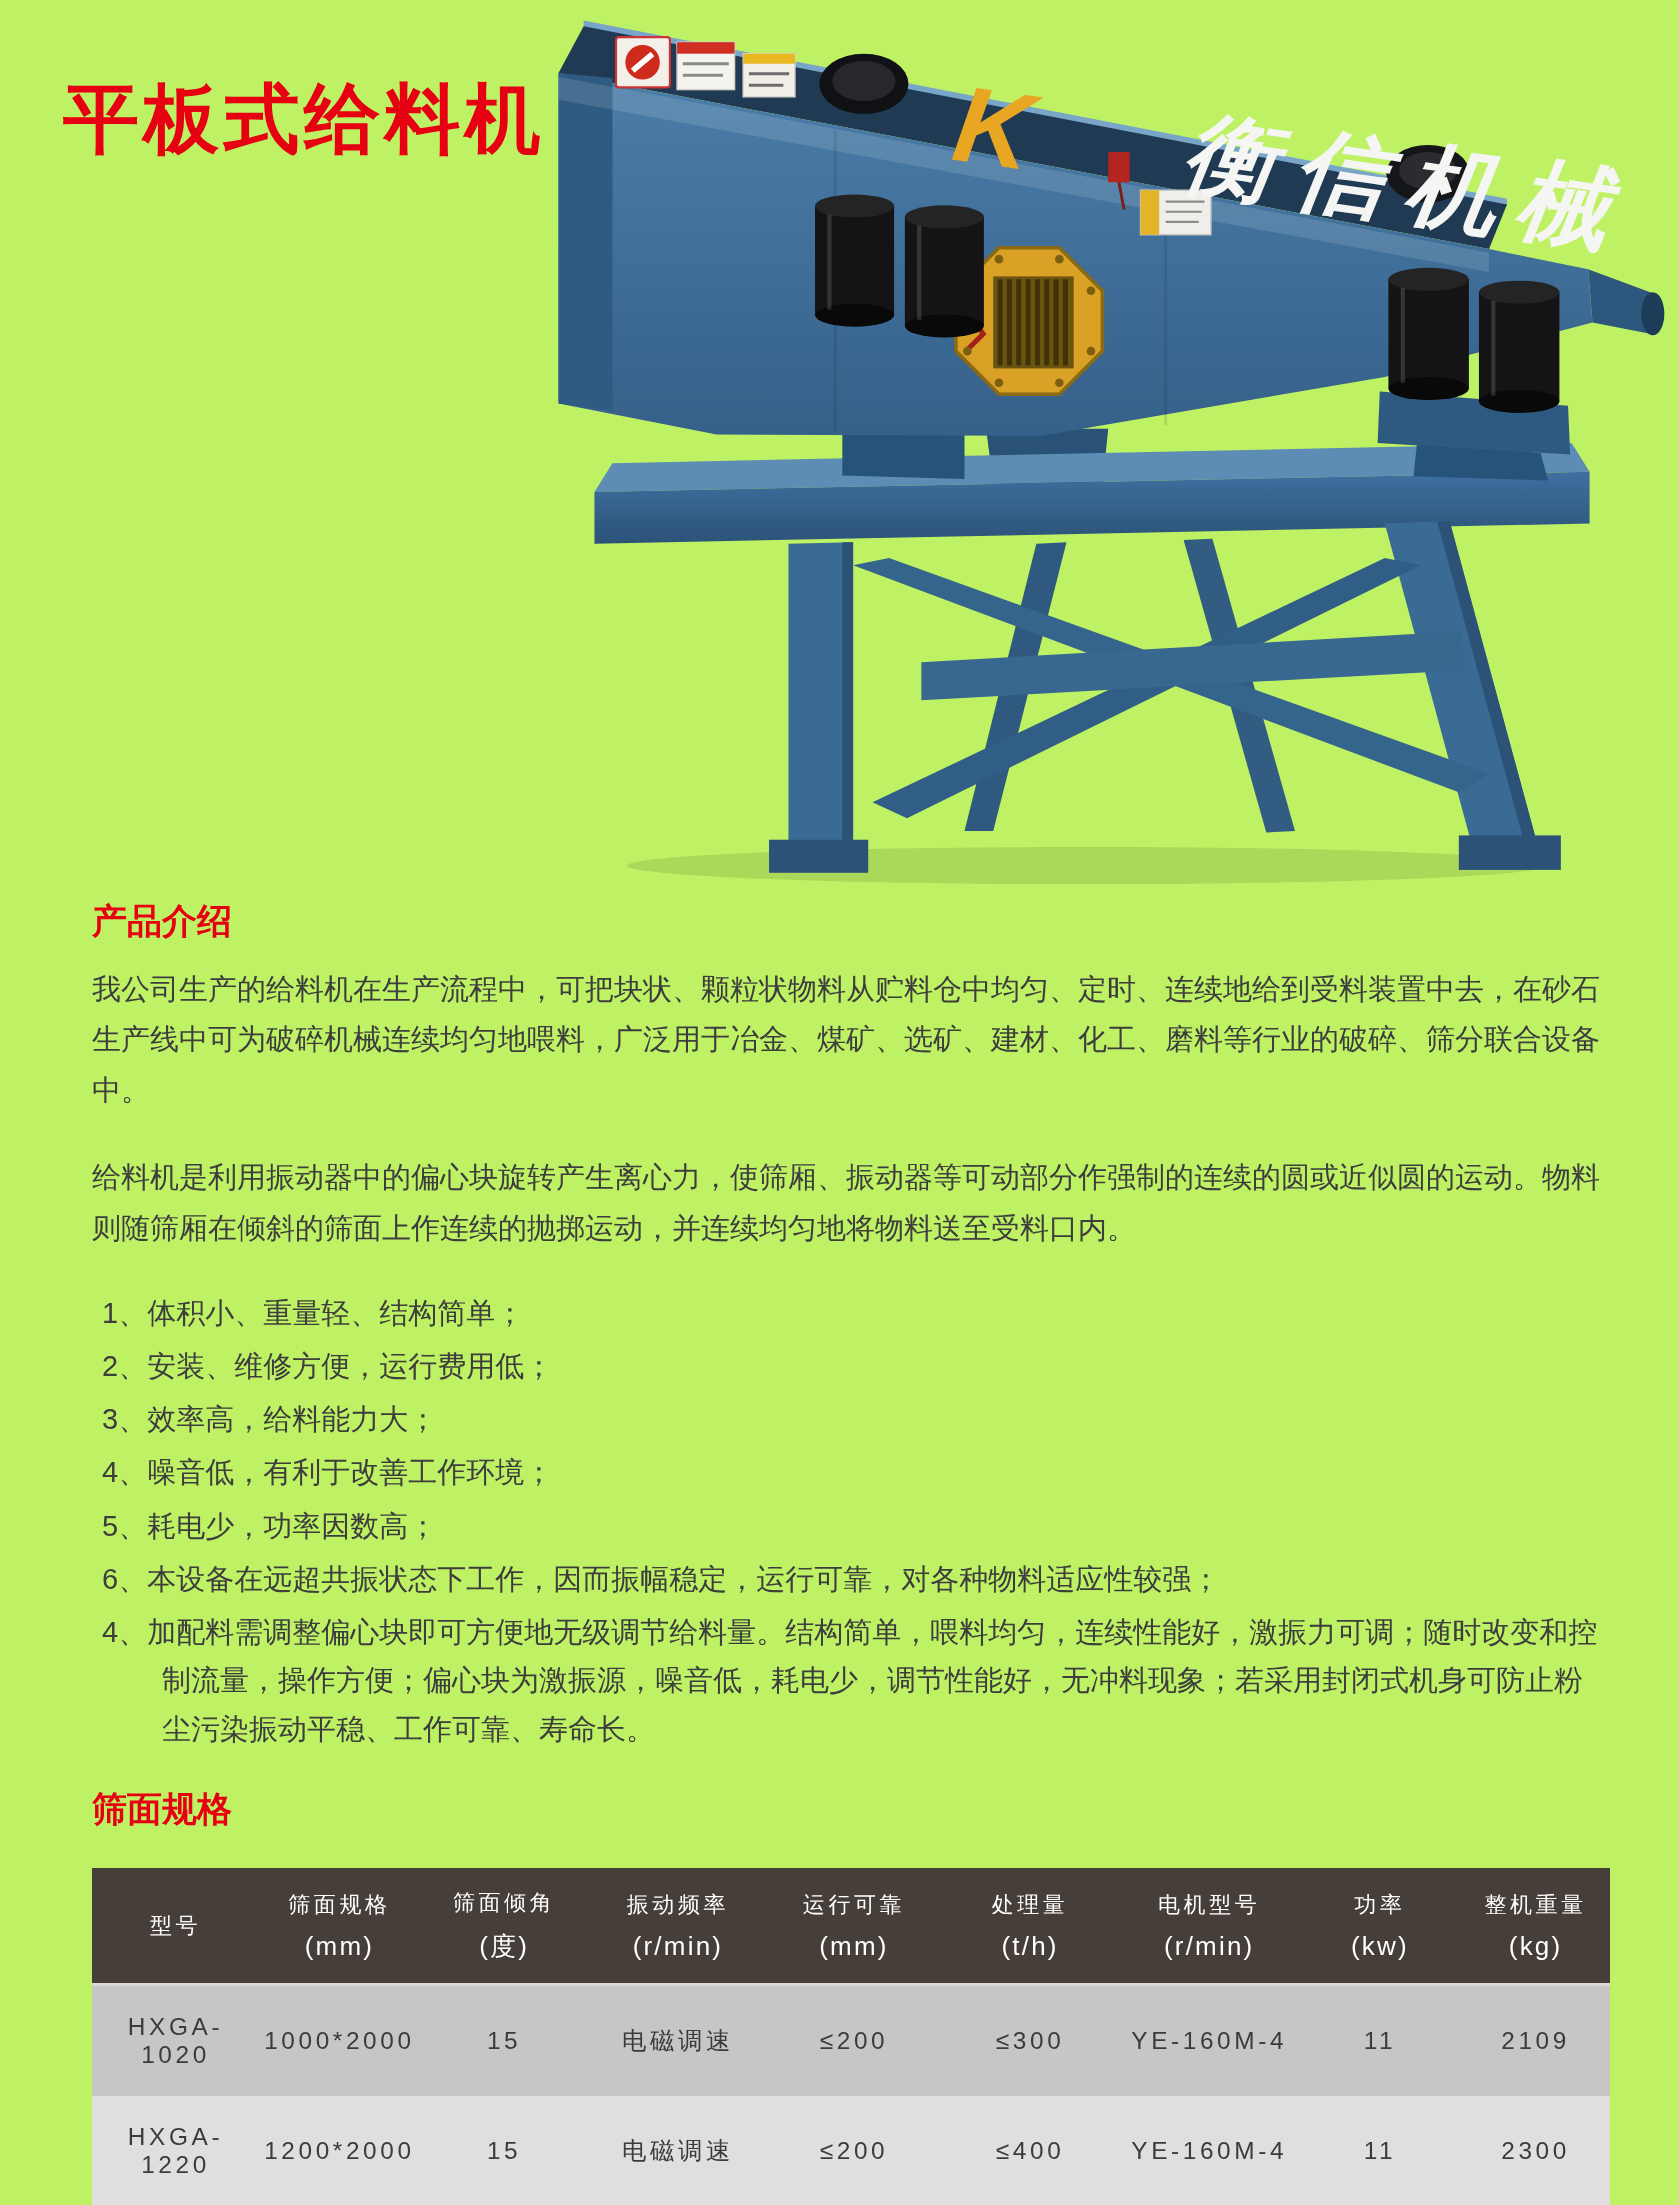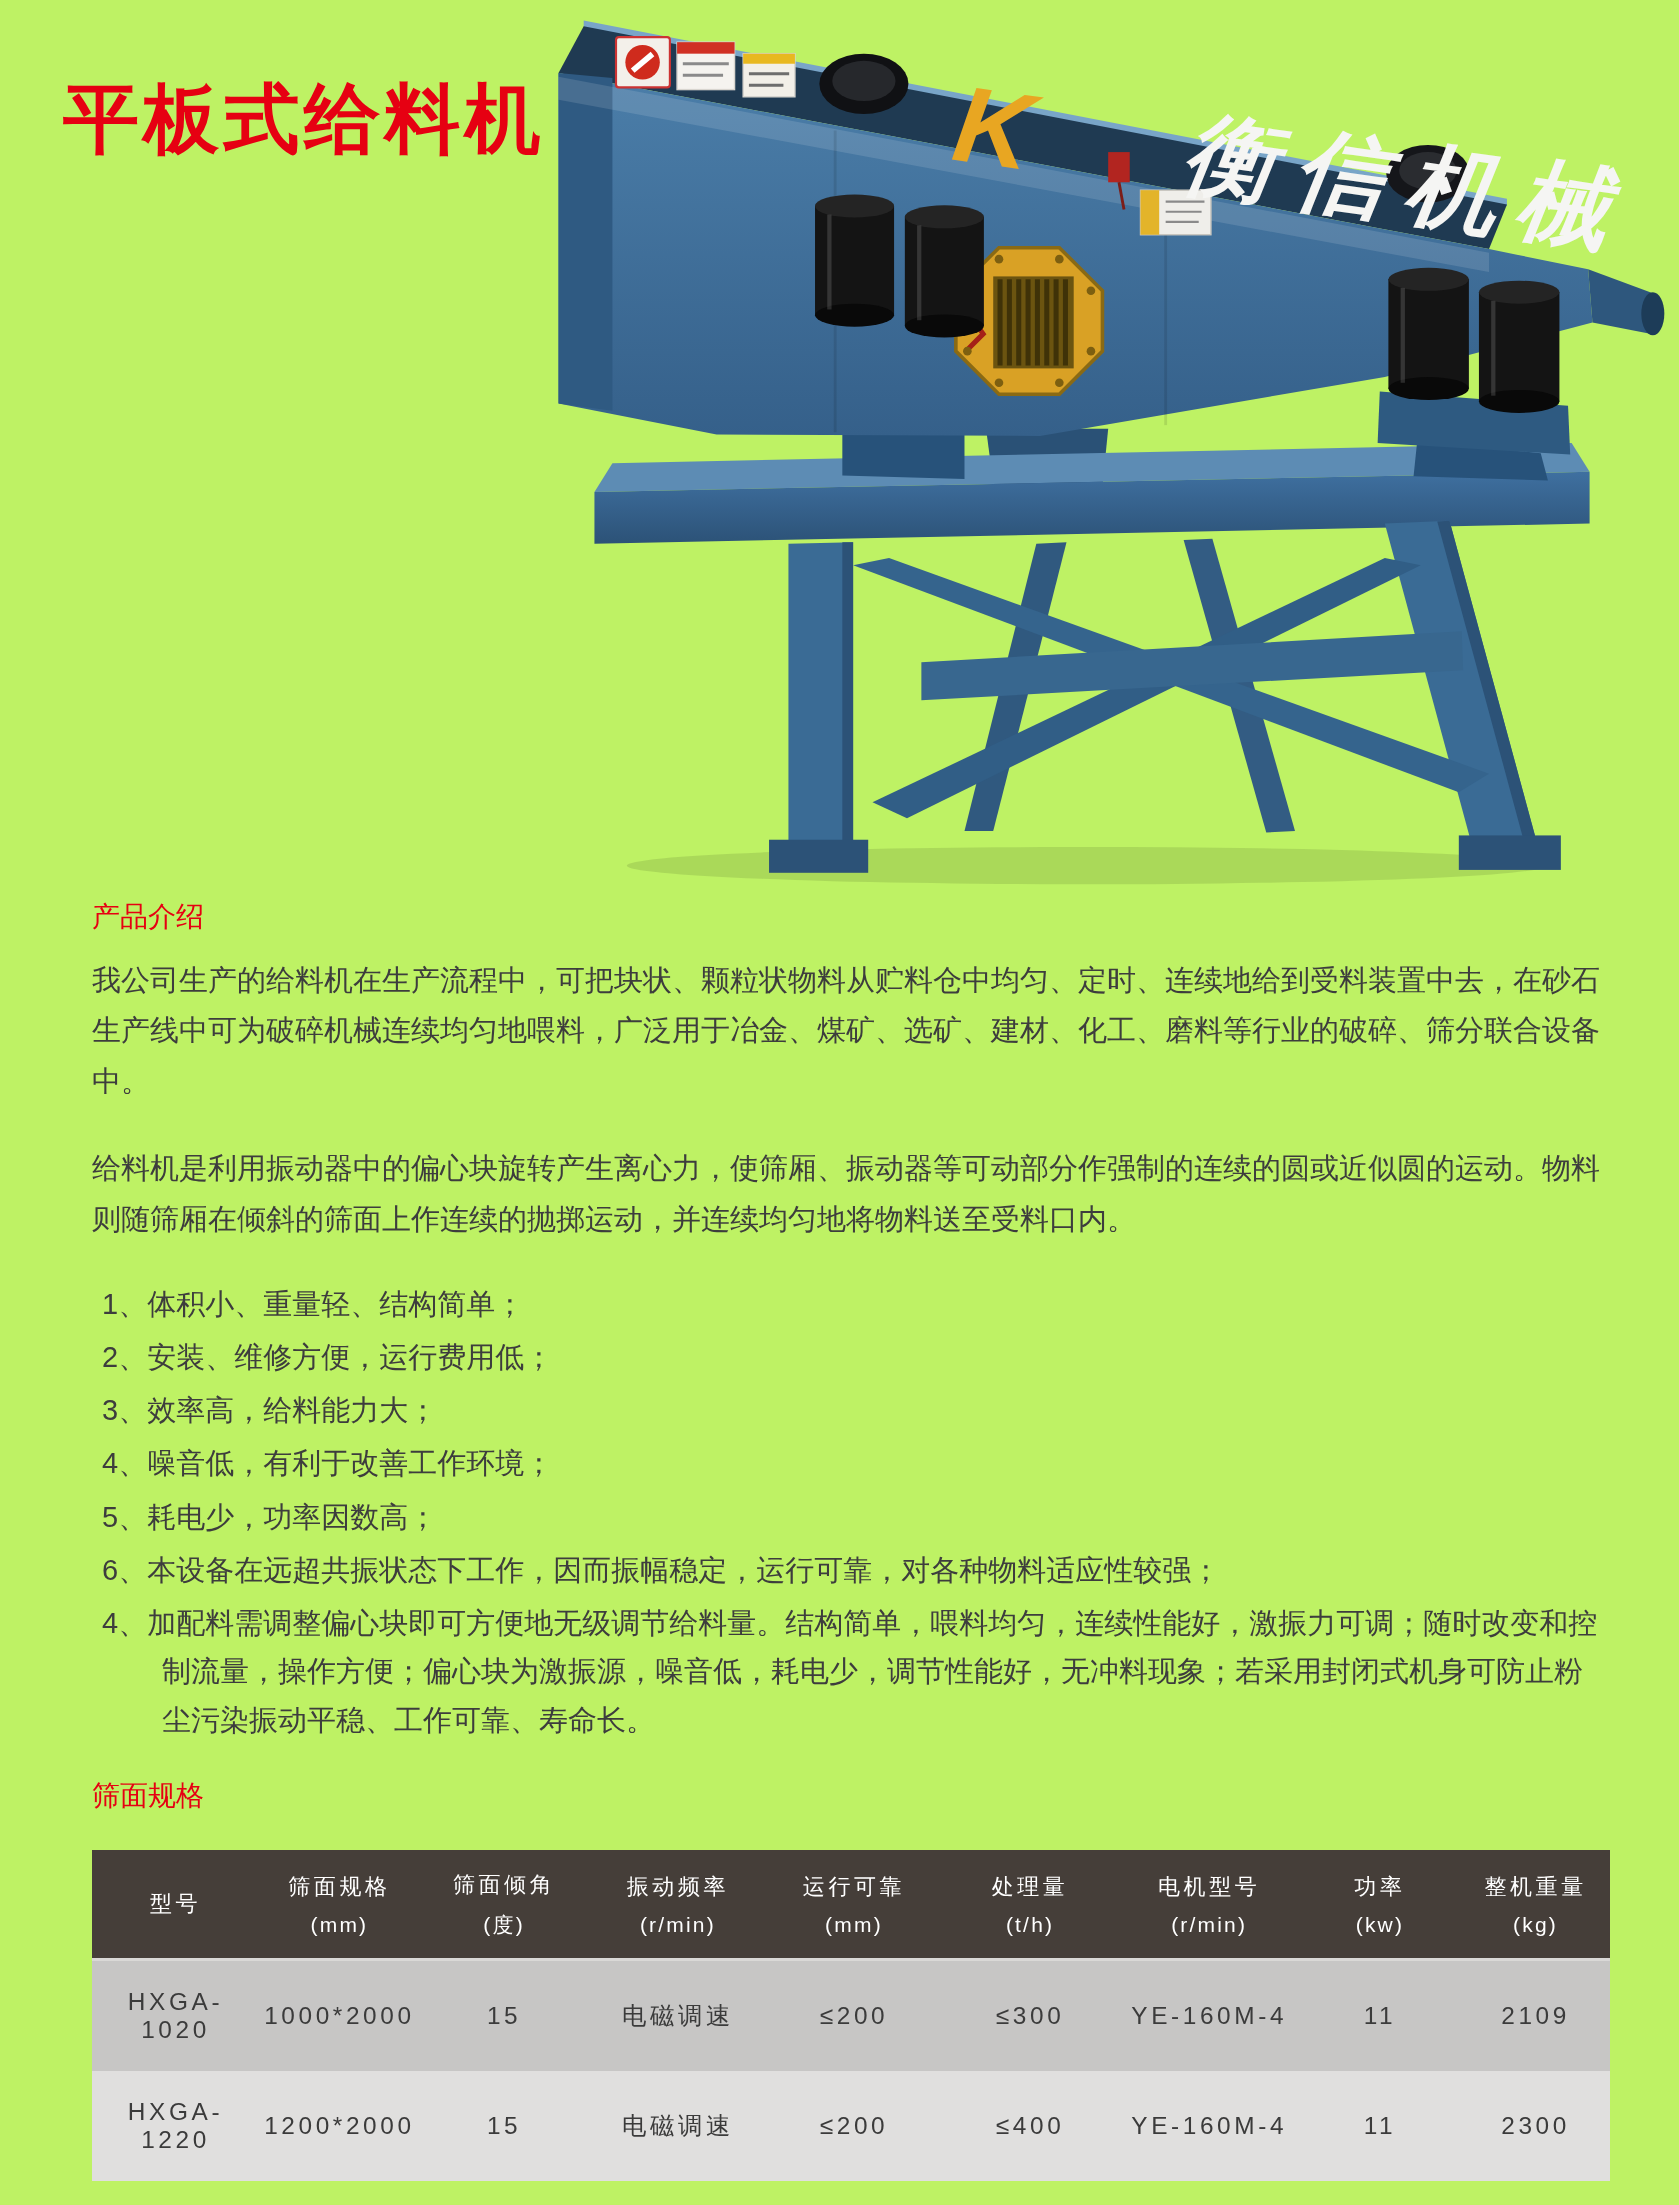--- a/index.html
+++ b/index.html
@@ -31,22 +31,22 @@
   }
   .photo svg { width:100%; height:100%; display:block; }
   .content {
     position:absolute;
     left:92px;
     top:898px;
     width:1518px;
     color:#3d3d3d;
   }
   .sec-heading {
-    font-size:28px;
-    font-weight:normal;
+    font-size:35px;
+    font-weight:bold;
     color:#e60012;
     margin:0 0 18.7px 0;
   }
   .body-par {
     font-size:29px;
     line-height:1.75;
     margin:0 0 36px 0;
   }
   .feature-list {
     list-style:none;
@@ -73,21 +73,21 @@
     font-size:22px;
     letter-spacing:3.6px;
     padding:20px 4.3px 18.7px 4.3px;
     border-bottom:3.6px solid #d9d8d6;
     vertical-align:middle;
   }
   .specs-table .col-label { display:block; }
   .specs-table .col-unit {
     display:block;
     margin-top:11.5px;
-    font-size:21px;
+    font-size:26px;
     letter-spacing:2.2px;
   }
   .specs-table tbody td {
     text-align:center;
     font-size:24.4px;
     color:#3b3b3b;
     letter-spacing:3.6px;
     padding:27px 4.3px;
   }
   .specs-table tbody tr:nth-child(odd)  { background:#c7c6c5; }

